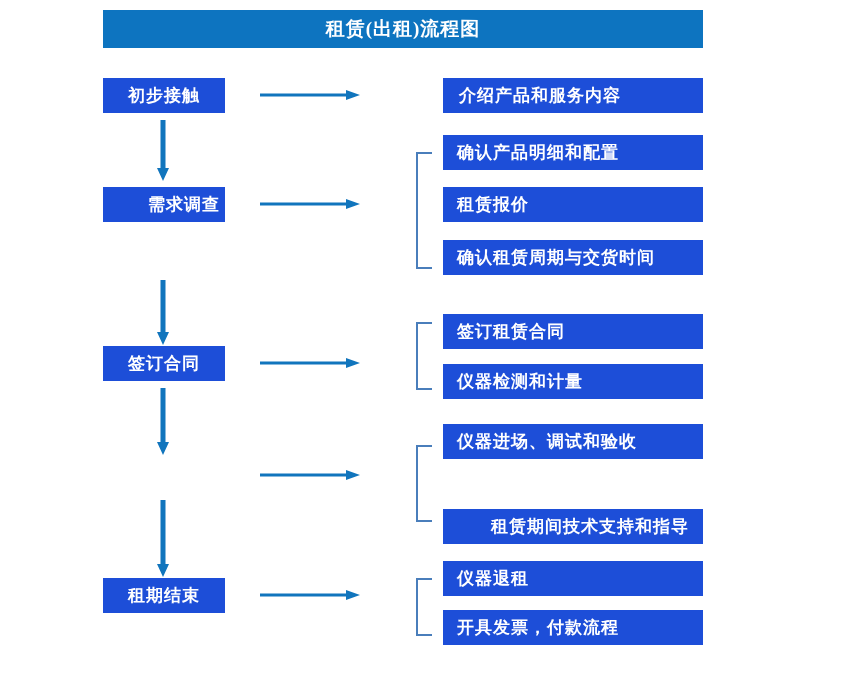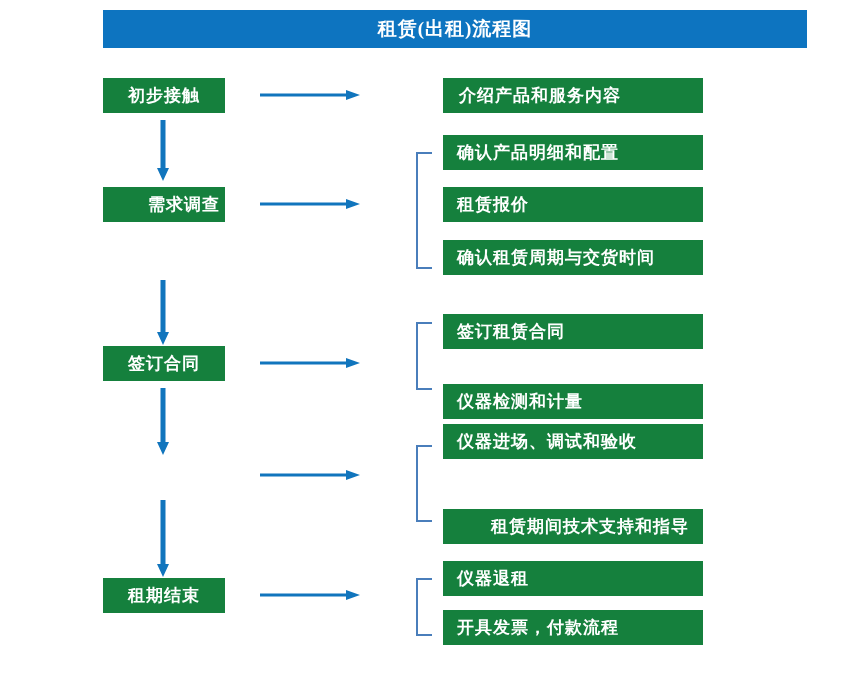--- a/index.html
+++ b/index.html
@@ -14,34 +14,34 @@
     position: relative;
     width: 844px;
     height: 688px;
     background: #ffffff;
     overflow: hidden;
   }
   .title-bar {
     position: absolute;
     left: 103px;
     top: 10px;
-    width: 704px;
+    width: 600px;
     height: 38px;
     background: #0d74c0;
     color: #ffffff;
     display: flex;
     align-items: center;
     justify-content: center;
     font-size: 19px;
     font-weight: bold;
     letter-spacing: 1px;
   }
   .stage-box {
     position: absolute;
-    background: #15803d;
+    background: #1d4ed8;
     color: #ffffff;
     display: flex;
     align-items: center;
     font-size: 17px;
     font-weight: bold;
     letter-spacing: 1px;
     box-sizing: border-box;
   }
   .stage-left {
     left: 103px;
@@ -110,21 +110,21 @@
 
   <div class="stage-box stage-left" style="top:346px;">签订合同</div>
 
   <svg class="h-arrow" style="left:260px; top:356px; width:100px; height:14px;" viewBox="0 0 100 14">
     <path d="M0 5.5 H86 V2 L100 7 L86 12 V8.5 H0 Z" fill="#1175bd"></path>
   </svg>
 
   <div class="bracket" style="left:416px; top:322px; height:68px;"></div>
 
   <div class="stage-box stage-right" style="top:314px;">签订租赁合同</div>
-  <div class="stage-box stage-right" style="top:364px;margin-top:20px;">仪器检测和计量</div>
+  <div class="stage-box stage-right" style="top:364px;">仪器检测和计量</div>
 
   <svg class="v-arrow" style="left:156px; top:388px; width:14px; height:68px;" viewBox="0 0 14 68">
     <path d="M4.5 0 H9.5 V54 H13 L7 67 L1 54 H4.5 Z" fill="#1175bd"></path>
   </svg>
 
 
   <svg class="h-arrow" style="left:260px; top:468px; width:100px; height:14px;" viewBox="0 0 100 14">
     <path d="M0 5.5 H86 V2 L100 7 L86 12 V8.5 H0 Z" fill="#1175bd"></path>
   </svg>
 

